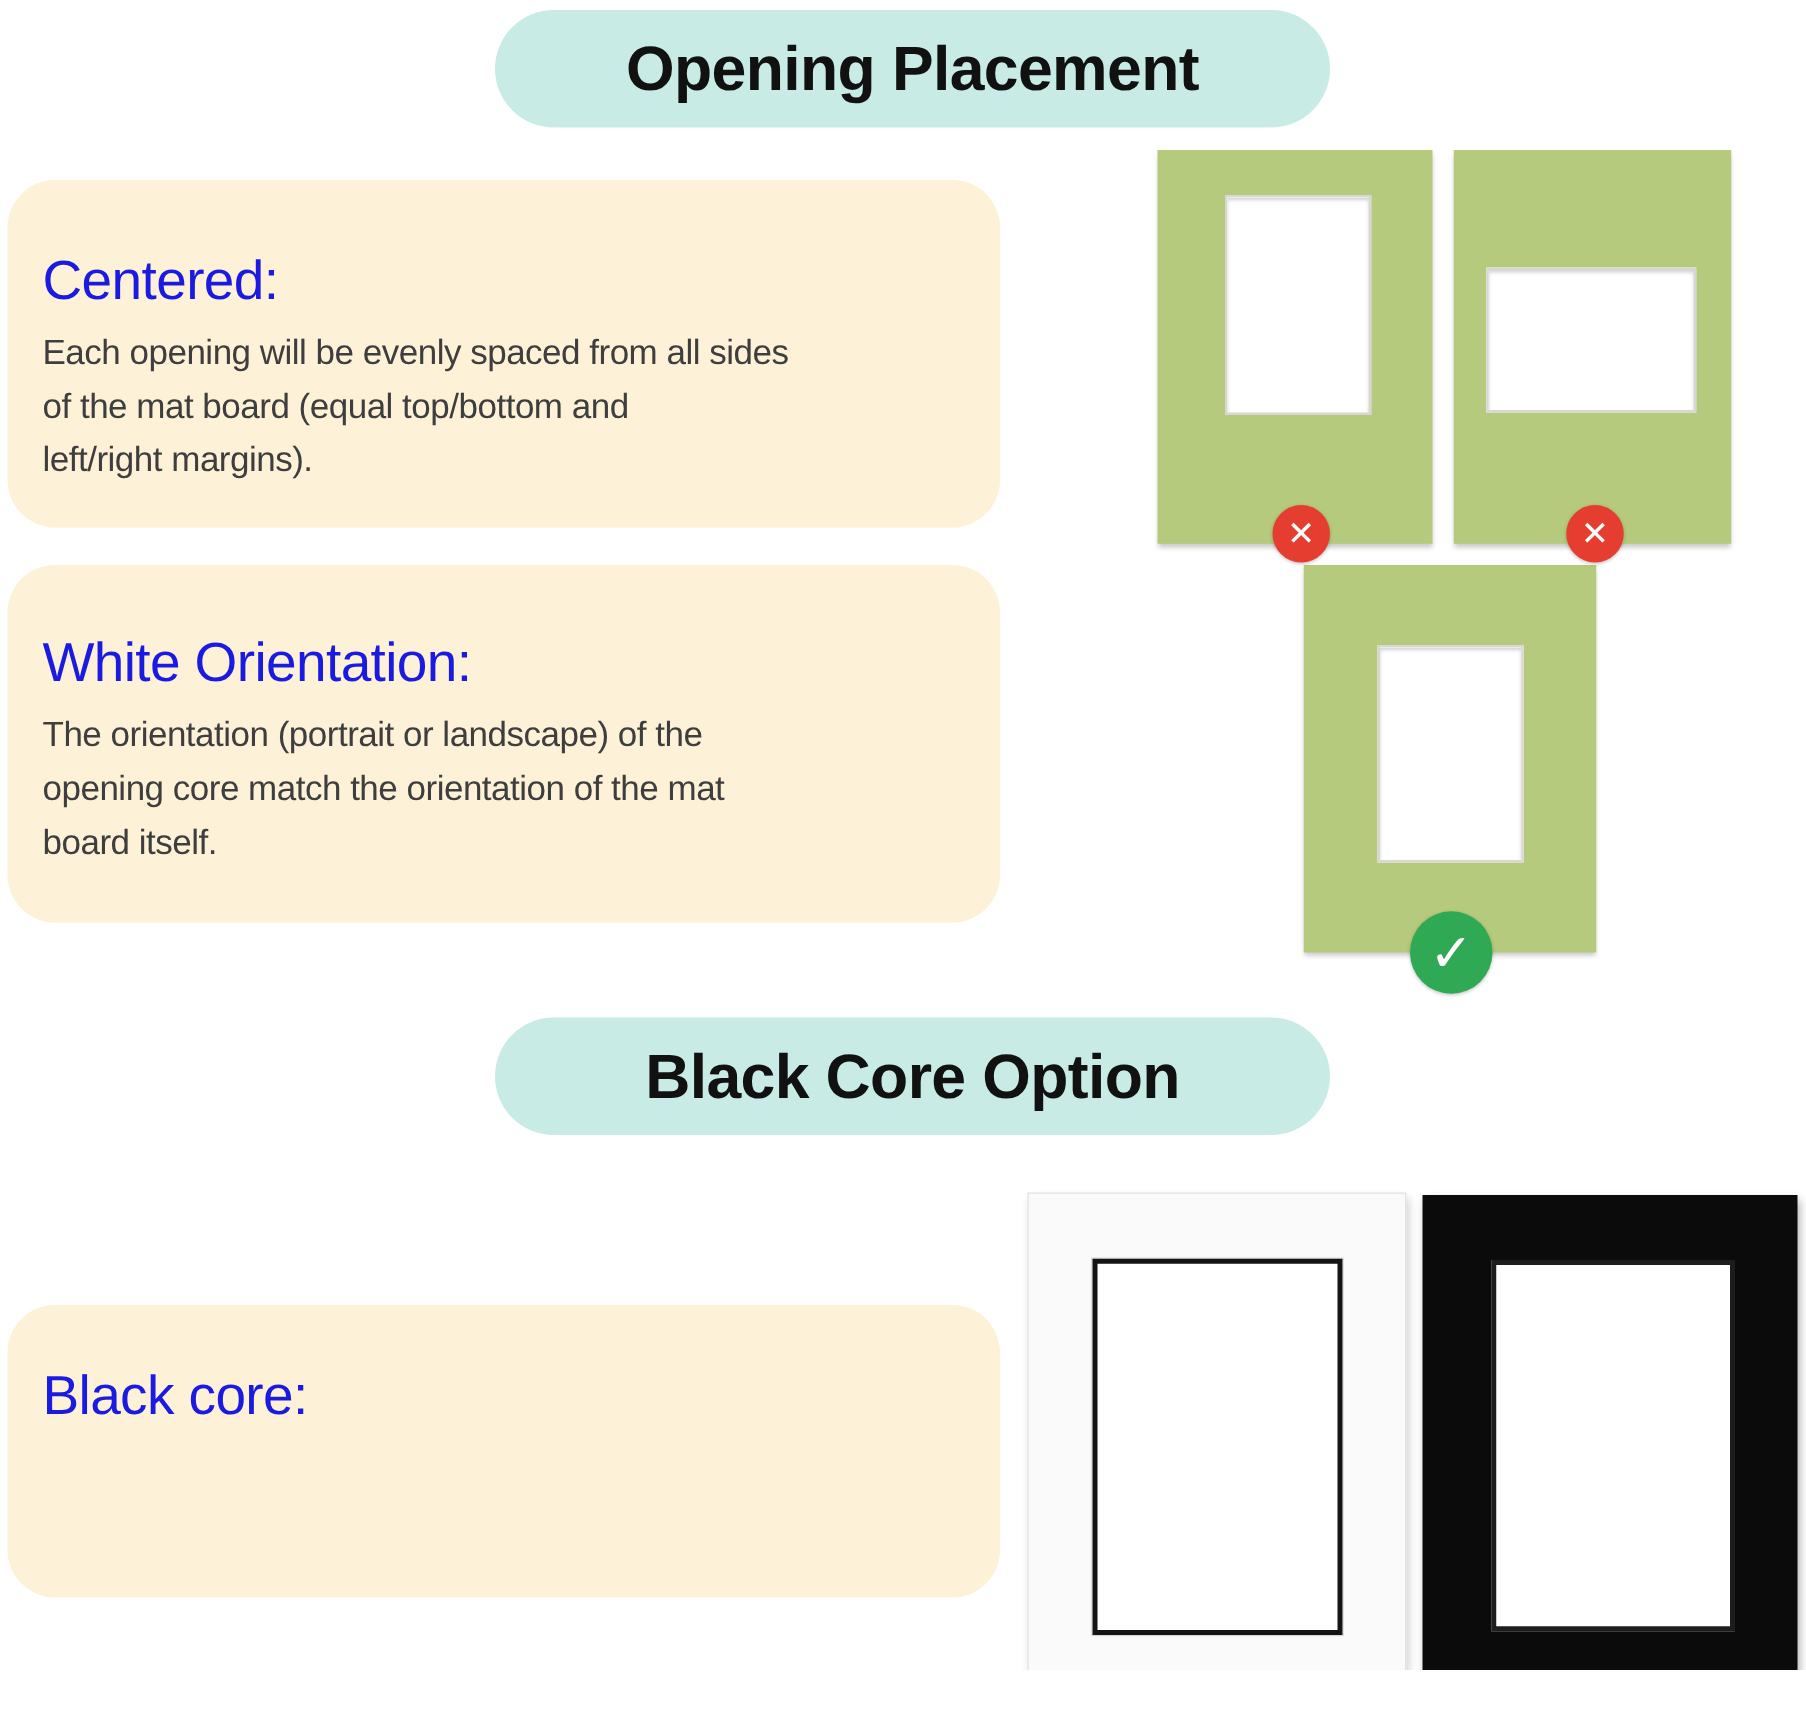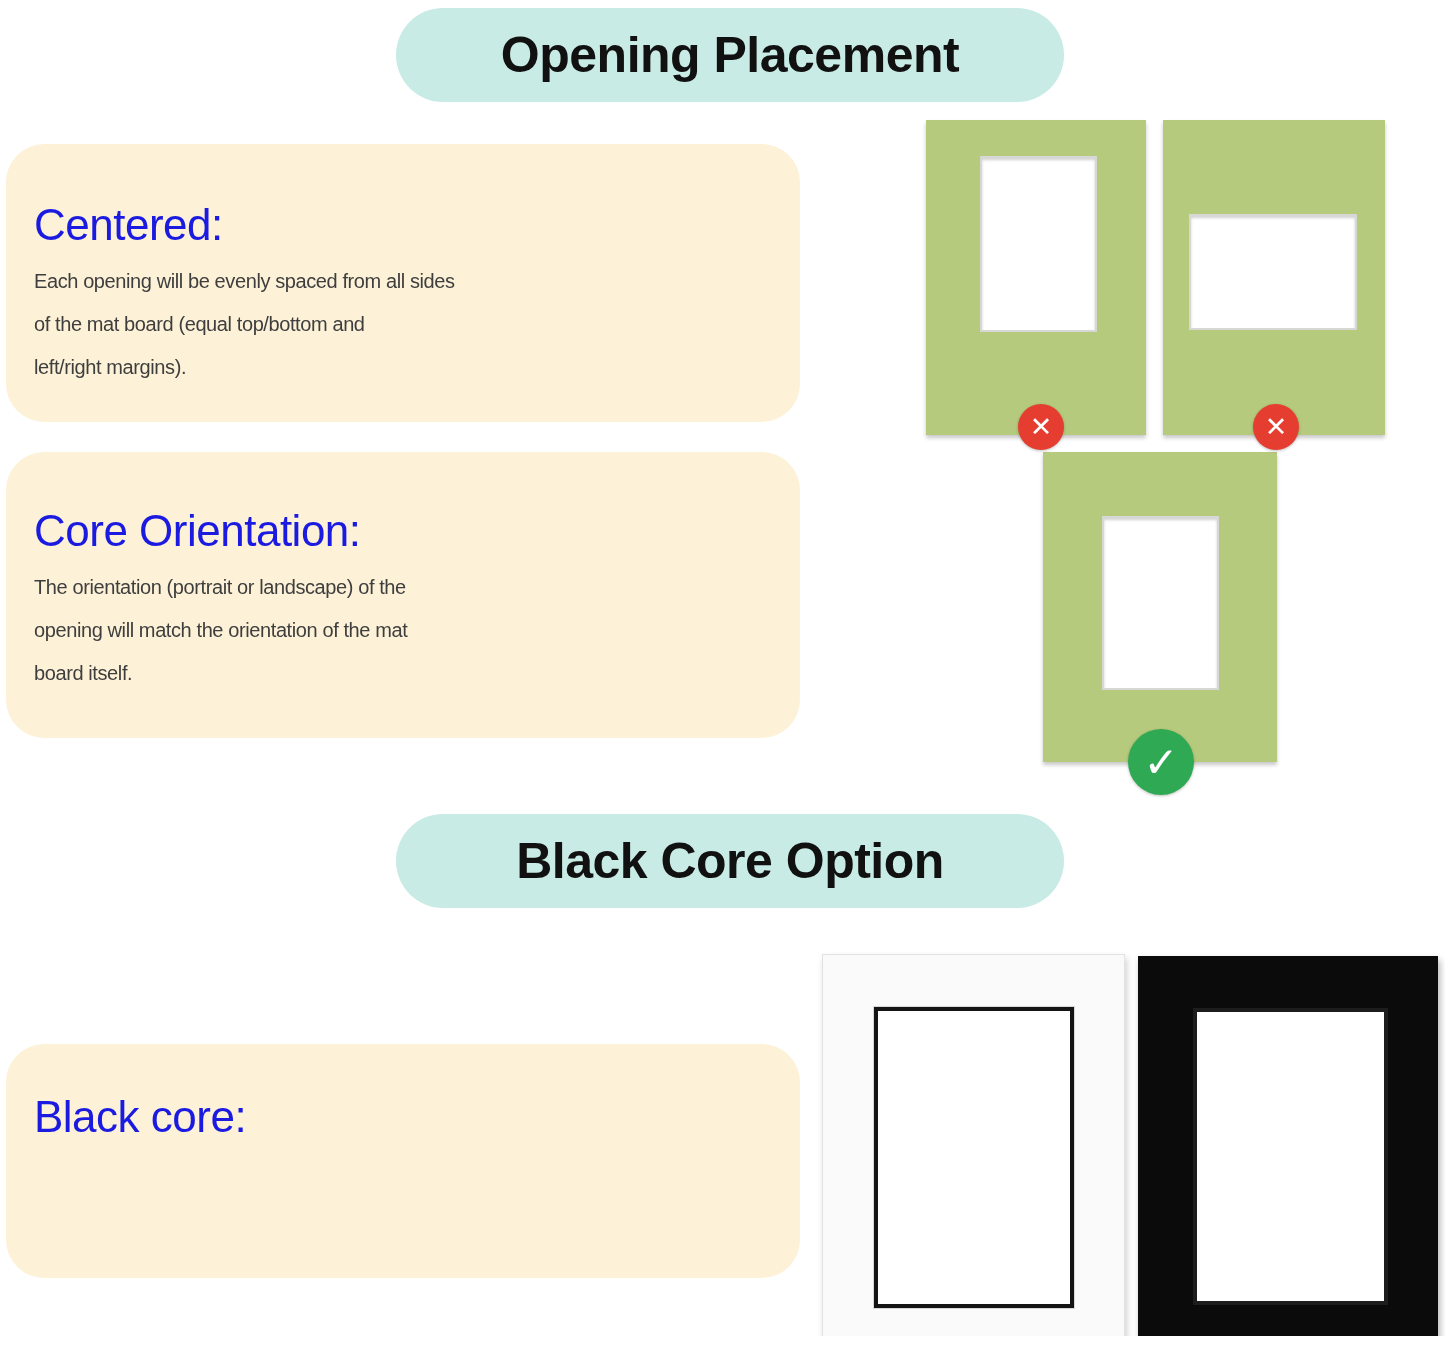--- a/index.html
+++ b/index.html
@@ -42,21 +42,21 @@
     padding:0 14px 0 28px;
   }
   .note-centered{top:144px;height:278px;padding-top:56px;}
   .note-orientation{top:452px;height:286px;padding-top:54px;}
   .note-blackcore{top:1044px;height:234px;padding-top:48px;}
   .note-heading{
     font-size:44px;font-weight:normal;color:var(--heading-blue);
     letter-spacing:-0.5px;margin-bottom:10px;
   }
   .note-body{
-    font-size:20px;line-height:43px;color:var(--body-gray);
+    font-size:28px;line-height:43px;color:var(--body-gray);
     letter-spacing:-0.4px;white-space:pre;
   }
   .note-body-bold{
     font-size:30px;line-height:43px;color:#1c1c1c;font-weight:bold;
     letter-spacing:-0.4px;white-space:pre;
   }
   .mat{
     position:absolute;
     background:var(--mat-green);
     box-shadow:0 3px 4px rgba(0,0,0,0.22);
@@ -130,23 +130,23 @@
   </div>
 
   <div class="note note-centered">
     <div class="note-heading">Centered:</div>
     <div class="note-body">Each opening will be evenly spaced from all sides
 of the mat board (equal top/bottom and
 left/right margins).</div>
   </div>
 
   <div class="note note-orientation">
-    <div class="note-heading">Core Orientation:</div>
+    <div class="note-heading">White Orientation:</div>
     <div class="note-body">The orientation (portrait or landscape) of the
-opening will match the orientation of the mat
+opening core match the orientation of the mat
 board itself.</div>
   </div>
 
   <div class="mat mat-a">
     <div class="mat-opening"></div>
   </div>
   <div class="mat mat-b">
     <div class="mat-opening"></div>
   </div>
   <div class="mat mat-c">

